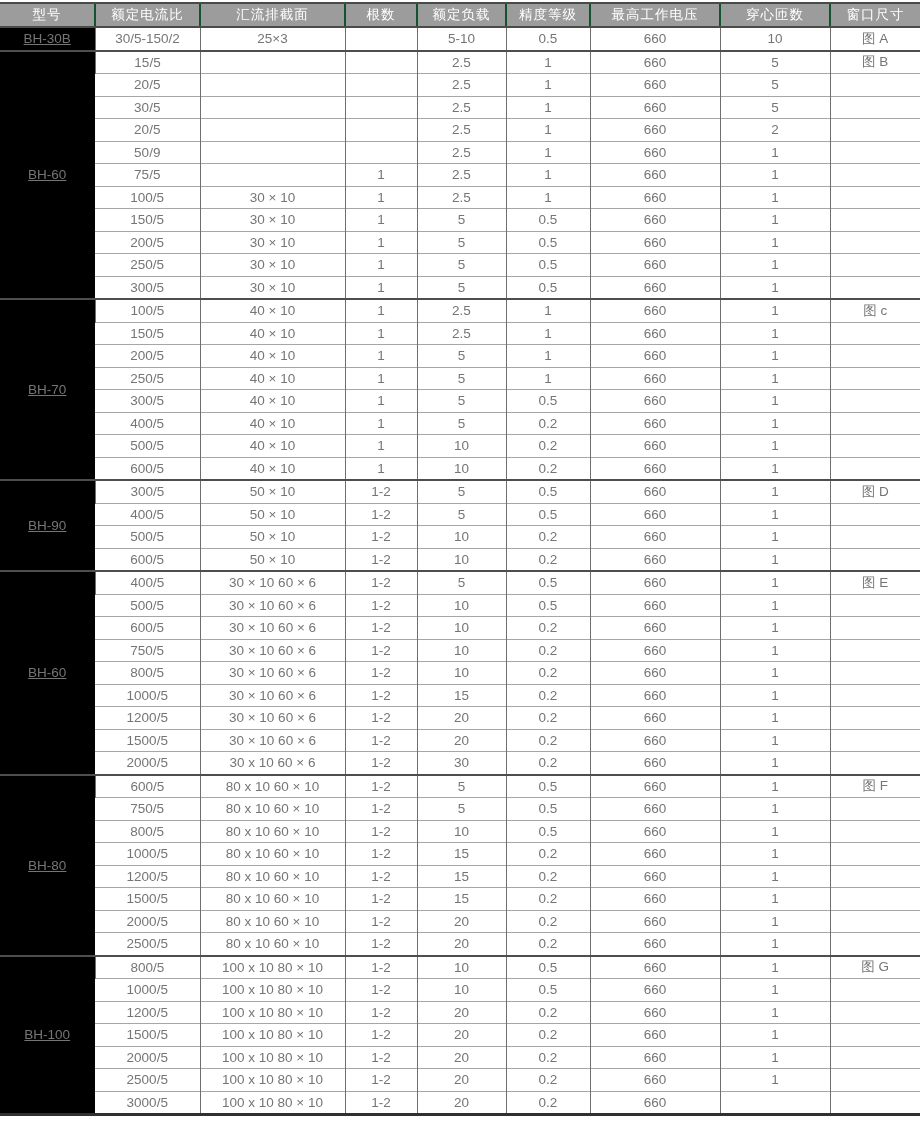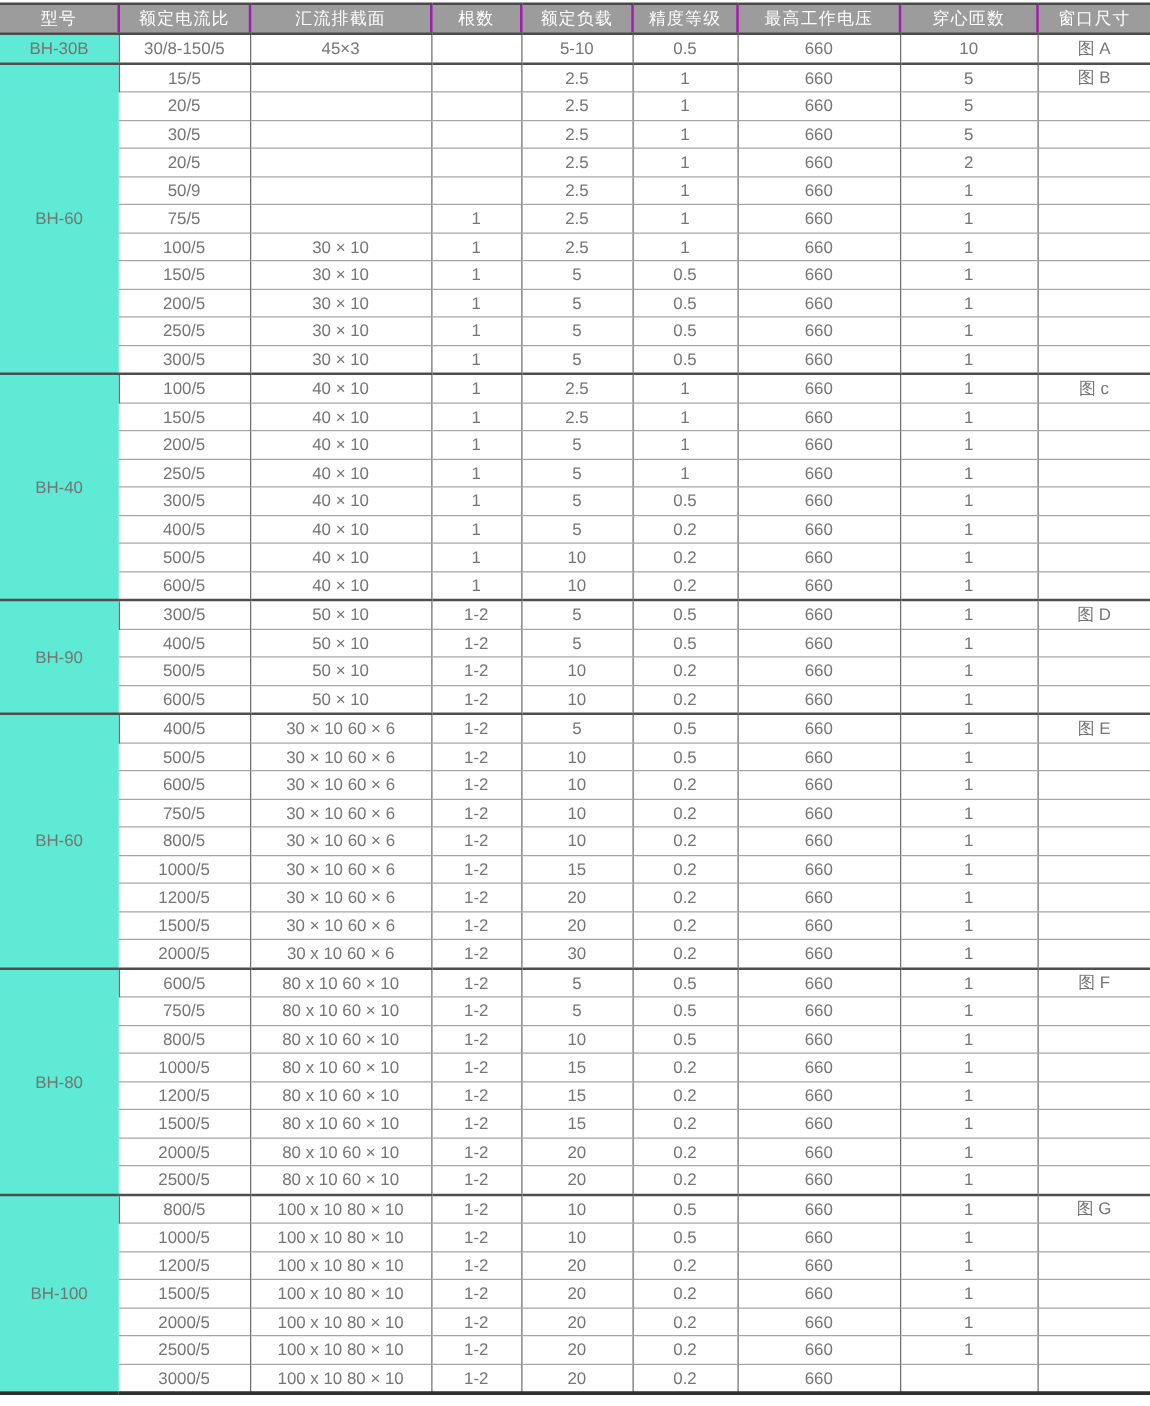--- a/index.html
+++ b/index.html
@@ -18,32 +18,32 @@
   }
   col.c-model{width:95px;}  col.c-ratio{width:105px;} col.c-busbar{width:145px;}
   col.c-bars{width:72px;}   col.c-load{width:89px;}   col.c-acc{width:84px;}
   col.c-volt{width:130px;}  col.c-turns{width:110px;} col.c-win{width:90px;}
   th{
     background:var(--header-bg);color:var(--header-text);
     font-size:13.5px;font-weight:normal;letter-spacing:1px;
     height:20px;padding:1px 2px;text-align:center;
     border-top:2px solid var(--header-line);
     border-bottom:2px solid var(--header-line);
-    border-left:2px solid #a21caf;
+    border-left:2px solid #14532d;
   }
   th:first-child{border-left:none;}
   td{
     color:var(--body-text);font-size:13.5px;text-align:center;
     height:21.5px;padding:0 2px;white-space:nowrap;overflow:hidden;
     border-top:1px solid var(--row-line);
     border-left:1px solid var(--col-line);
   }
   td:first-child{border-left:none;}
   tr.group-start td{border-top:2px solid var(--group-line);}
-  td.model-cell{vertical-align:middle;border-left:none;background:#5eead4;}
+  td.model-cell{vertical-align:middle;border-left:none;background:#000000;text-decoration:underline;}
 </style>
 </head>
 <body>
 
 <table>
   <colgroup>
     <col class="c-model">
       <col class="c-ratio">
       <col class="c-busbar">
     <col class="c-bars">
@@ -62,22 +62,22 @@
       <th>额定负载</th>
       <th>精度等级</th>
       <th>最高工作电压</th>
       <th>穿心匝数</th>
       <th>窗口尺寸</th>
     </tr>
   </thead>
   <tbody>
       <tr class="group-start">
         <td class="model-cell" rowspan="1">BH-30B</td>
-        <td>30/8-150/5</td>
-        <td>45×3</td>
+        <td>30/5-150/2</td>
+        <td>25×3</td>
         <td></td>
         <td>5-10</td>
         <td>0.5</td>
         <td>660</td>
         <td>10</td>
         <td>图 A</td>
       </tr>
       <tr class="group-start">
         <td class="model-cell" rowspan="11">BH-60</td>
         <td>15/5</td>
@@ -183,21 +183,21 @@
         <td>300/5</td>
         <td>30 × 10</td>
         <td>1</td>
         <td>5</td>
         <td>0.5</td>
         <td>660</td>
         <td>1</td>
         <td></td>
       </tr>
       <tr class="group-start">
-        <td class="model-cell" rowspan="8">BH-40</td>
+        <td class="model-cell" rowspan="8">BH-70</td>
         <td>100/5</td>
         <td>40 × 10</td>
         <td>1</td>
         <td>2.5</td>
         <td>1</td>
         <td>660</td>
         <td>1</td>
         <td>图 c</td>
       </tr>
       <tr>

